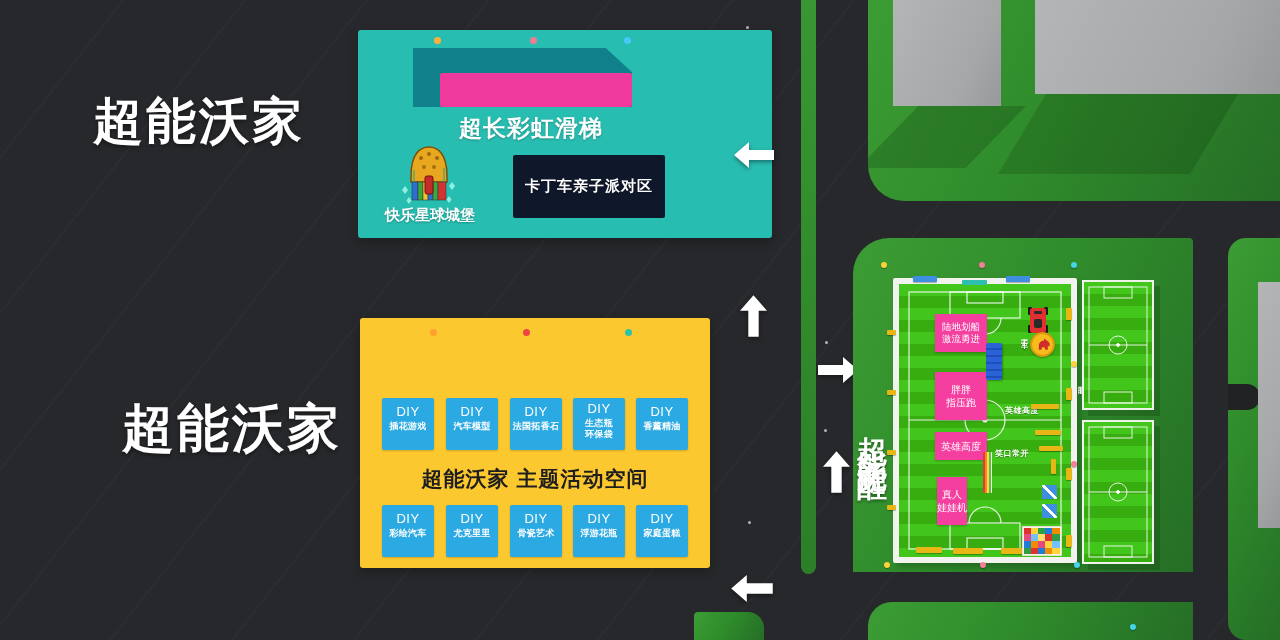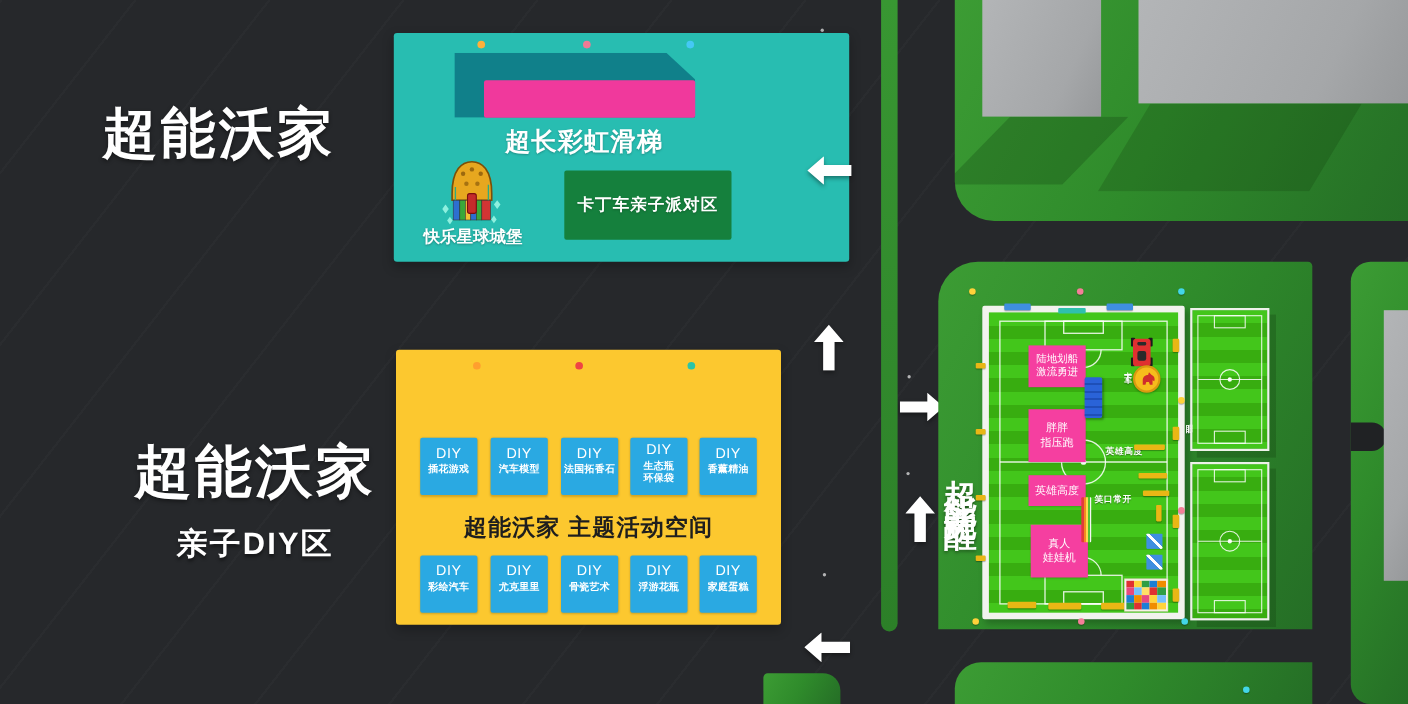--- a/index.html
+++ b/index.html
@@ -45,21 +45,20 @@
   <div class="road-dot" style="left:748px;top:521px;"></div>
   <div class="road-dot" style="left:747px;top:633px;"></div>
   <div class="road-dot" style="left:825px;top:341px;"></div>
   <div class="road-dot" style="left:824px;top:429px;"></div>
 
   <div class="abs" style="left:70px;top:88px;width:258px;">
     <div class="big-title" style="font-size:50px;text-align:center;">超能沃家</div>
   </div>
   <div class="abs" style="left:103px;top:394px;width:258px;">
     <div class="big-title" style="font-size:52px;text-align:center;">超能沃家</div>
-    <div class="sub-title" style="font-size:28px;text-align:center;margin-top:12px;">亲子DIY区</div>
   </div>
 
   <div class="abs card" style="left:358px;top:30px;width:414px;height:208px;background:#28bdb1;">
     <div class="abs dot" style="left:76px;top:7px;background:#ffb03a;"></div>
     <div class="abs dot" style="left:172px;top:7px;background:#ef7b95;"></div>
     <div class="abs dot" style="left:266px;top:7px;background:#45c8f5;"></div>
 
     <div class="abs" style="left:55px;top:18px;width:219px;height:59px;background:#10808a;clip-path:polygon(0 0,88% 0,100% 41%,100% 100%,0 100%);"></div>
 
     <div class="abs" style="left:82px;top:43px;width:192px;height:34px;background:#f0399c;border-radius:2px;"></div>
@@ -81,21 +80,21 @@
       <rect x="23" y="34" width="8" height="18" rx="2" fill="#c42b2b" stroke="#7c0f0f" stroke-width="1"></rect>
       <line x1="12" y1="40" x2="12" y2="28" stroke="#2faa7f" stroke-width="1.2"></line>
       <line x1="42" y1="40" x2="42" y2="26" stroke="#2faa7f" stroke-width="1.2"></line>
       <path d="M3,44 l3,4 -3,4 -3,-4 z" fill="#8ef0df"></path>
       <path d="M50,40 l3,4 -3,4 -3,-4 z" fill="#8ef0df"></path>
       <path d="M7,55 l2.5,3.5 -2.5,3.5 -2.5,-3.5 z" fill="#8ef0df"></path>
       <path d="M47,54 l2.5,3.5 -2.5,3.5 -2.5,-3.5 z" fill="#8ef0df"></path>
     </svg>
     <div class="abs" style="left:16px;top:176px;width:112px;text-align:center;color:#fff;font-size:15px;font-weight:800;text-shadow:0 1px 2px rgba(0,0,0,.3);">快乐星球城堡</div>
 
-    <div class="abs center" style="left:155px;top:125px;width:152px;height:63px;background:#15803d;border-radius:2px;">
+    <div class="abs center" style="left:155px;top:125px;width:152px;height:63px;background:#0f172a;border-radius:2px;">
       <span style="color:#fff;font-size:15px;font-weight:800;letter-spacing:1px;text-shadow:0 1px 2px rgba(0,0,0,.25);">卡丁车亲子派对区</span>
     </div>
   </div>
 
   <div class="abs card" style="left:360px;top:318px;width:350px;height:250px;background:#fcc82f;">
     <div class="abs dot" style="left:70px;top:11px;background:#ff9f2e;"></div>
     <div class="abs dot" style="left:163px;top:11px;background:#ef4444;"></div>
     <div class="abs dot" style="left:265px;top:11px;background:#2bc4a8;"></div>
 
 
@@ -211,21 +210,21 @@
   <div class="bench" style="left:1066px;top:535px;width:6px;height:12px;"></div>
   <div class="bench" style="left:916px;top:547px;width:26px;height:6px;"></div>
   <div class="bench" style="left:953px;top:548px;width:30px;height:6px;"></div>
   <div class="bench" style="left:1001px;top:548px;width:30px;height:6px;"></div>
 
   <div class="abs center pink-label pre" style="left:915px;top:314px;width:52px;height:38px;font-size:9.5px;">陆地划船
 激流勇进</div>
   <div class="abs center pink-label pre" style="left:915px;top:372px;width:52px;height:48px;font-size:10px;">胖胖
 指压跑</div>
   <div class="abs center pink-label pre" style="left:915px;top:432px;width:52px;height:28px;font-size:10px;">英雄高度</div>
-  <div class="abs center pink-label pre" style="left:917px;top:477px;width:52px;height:48px;font-size:10px;">真人
+  <div class="abs center pink-label pre" style="left:917px;top:477px;width:30px;height:48px;font-size:10px;">真人
 娃娃机</div>
 
   <svg class="abs" style="left:1028px;top:305px;" width="20" height="31" viewBox="0 0 20 31">
     <rect x="0" y="2" width="4" height="8" rx="1" fill="#1b1b1b"></rect>
       <rect x="16" y="2" width="4" height="8" rx="1" fill="#1b1b1b"></rect>
     <rect x="0" y="20" width="4" height="8" rx="1" fill="#1b1b1b"></rect>
       <rect x="16" y="20" width="4" height="8" rx="1" fill="#1b1b1b"></rect>
     <rect x="2" y="3" width="16" height="25" rx="3" fill="#e03030"></rect>
     <rect x="6" y="6" width="8" height="3" rx="1" fill="#2a2a2a"></rect>
     <rect x="6" y="14" width="8" height="9" rx="2" fill="#2a2a2a"></rect>

